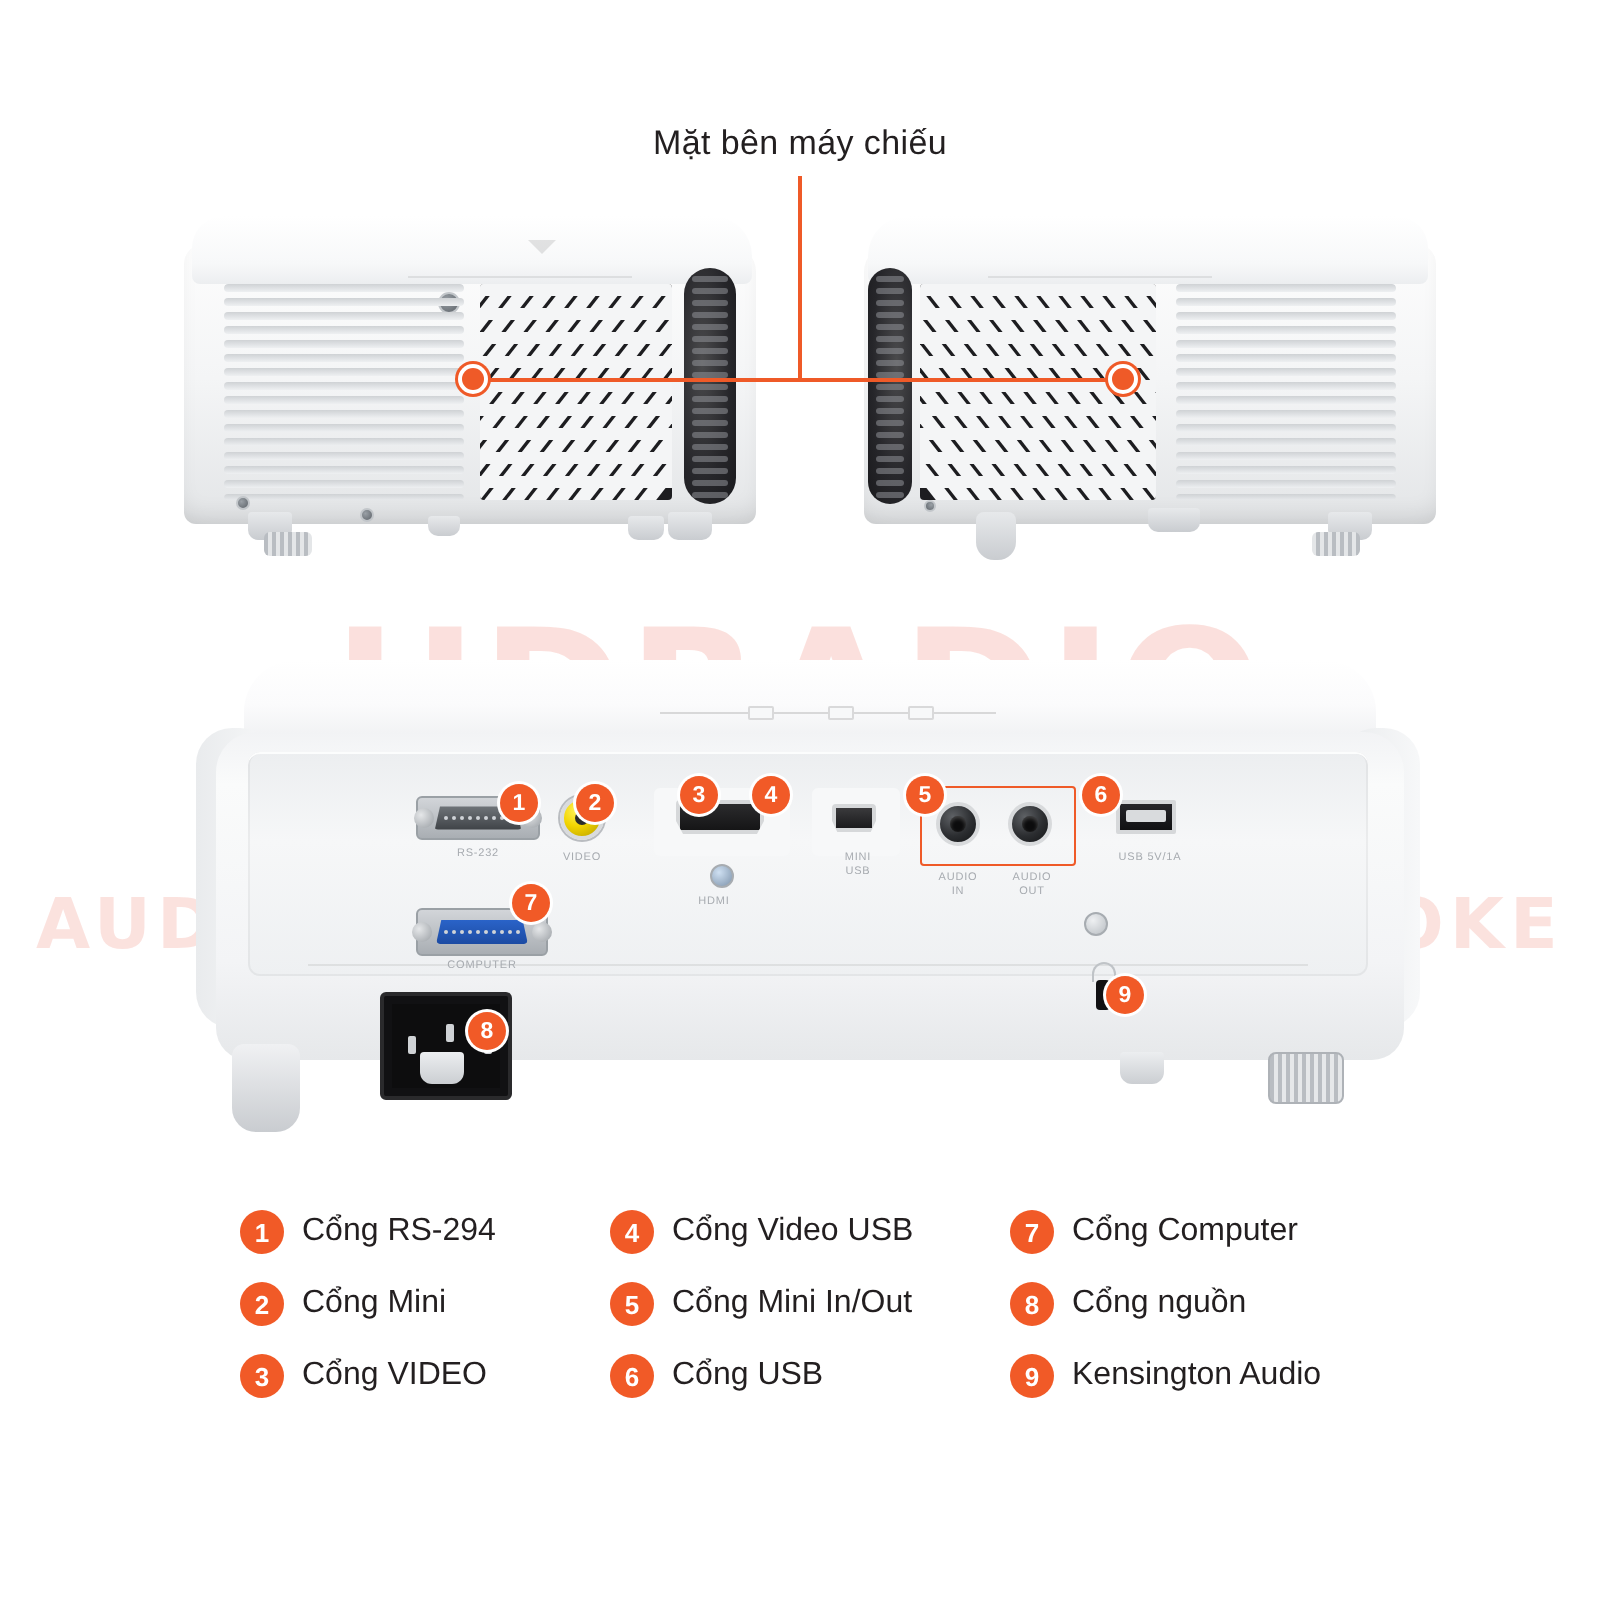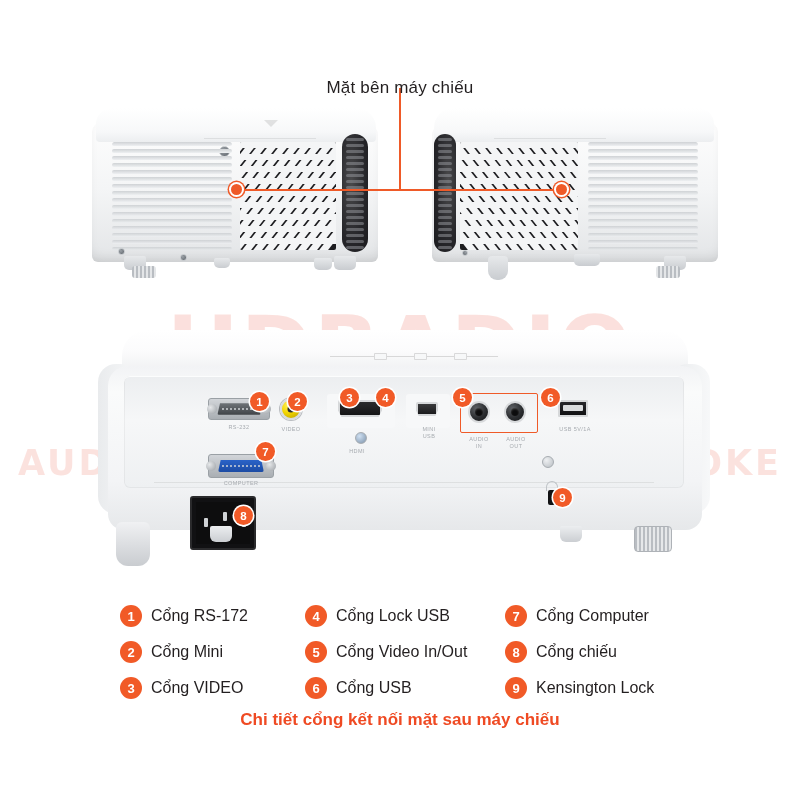--- a/index.html
+++ b/index.html
@@ -17,21 +17,21 @@
     top: 297px; font-size: 86px; font-weight: 700; letter-spacing: 2px;
     color: #e9503a; opacity: .17; font-family:"DejaVu Sans", sans-serif;
   }
   .wm-sub {
     top: 443px; font-size: 35px; font-weight: 700; letter-spacing: 3px;
     color: #e9503a; opacity: .16; font-family:"DejaVu Sans", sans-serif;
   }
 
   
   .top-caption {
-    position:absolute; top:78px; left:0; right:0; text-align:center;
+    position:absolute; top:62px; left:0; right:0; text-align:center;
     font-size:17px; color:#231f20; letter-spacing:.2px; z-index:6;
   }
 
   
   .leader { position:absolute; background:#ef5a28; z-index:5; }
   .v-leader { left:399px; top:88px; width:2px; height:102px; }
   .h-leader { left:236px; top:189px; height:2px; width:325px; }
   .dot {
     position:absolute; width:11px; height:11px; border-radius:50%;
     background:#ef5a28; z-index:6;
@@ -538,58 +538,57 @@
     <div class="badge" style="left:443px; top:58px;">6</div>
     <div class="badge" style="left:158px; top:112px;">7</div>
     <div class="badge" style="left:136px; top:176px;">8</div>
     <div class="badge" style="left:455px; top:158px;">9</div>
   </div>
 
   <div id="legend">
     <div class="legend-col c1">
       <div class="leg-item">
         <div class="leg-num">1</div>
-        <div class="leg-txt">Cổng RS-172</div>
+        <div class="leg-txt">Cổng RS-294</div>
       </div>
       <div class="leg-item">
         <div class="leg-num">2</div>
         <div class="leg-txt">Cổng Mini</div>
       </div>
       <div class="leg-item">
         <div class="leg-num">3</div>
         <div class="leg-txt">Cổng VIDEO</div>
       </div>
     </div>
 
     <div class="legend-col c2">
       <div class="leg-item">
         <div class="leg-num">4</div>
-        <div class="leg-txt">Cổng Lock USB</div>
+        <div class="leg-txt">Cổng Video USB</div>
       </div>
       <div class="leg-item">
         <div class="leg-num">5</div>
-        <div class="leg-txt">Cổng Video In/Out</div>
+        <div class="leg-txt">Cổng Mini In/Out</div>
       </div>
       <div class="leg-item">
         <div class="leg-num">6</div>
         <div class="leg-txt">Cổng USB</div>
       </div>
     </div>
 
     <div class="legend-col c3">
       <div class="leg-item">
         <div class="leg-num">7</div>
         <div class="leg-txt">Cổng Computer</div>
       </div>
       <div class="leg-item">
         <div class="leg-num">8</div>
-        <div class="leg-txt">Cổng chiếu</div>
+        <div class="leg-txt">Cổng nguồn</div>
       </div>
       <div class="leg-item">
         <div class="leg-num">9</div>
-        <div class="leg-txt">Kensington Lock</div>
+        <div class="leg-txt">Kensington Audio</div>
       </div>
     </div>
   </div>
 
-  <div id="footer-caption">Chi tiết cổng kết nối mặt sau máy chiếu</div>
 
 </div>
 
 </body></html>

